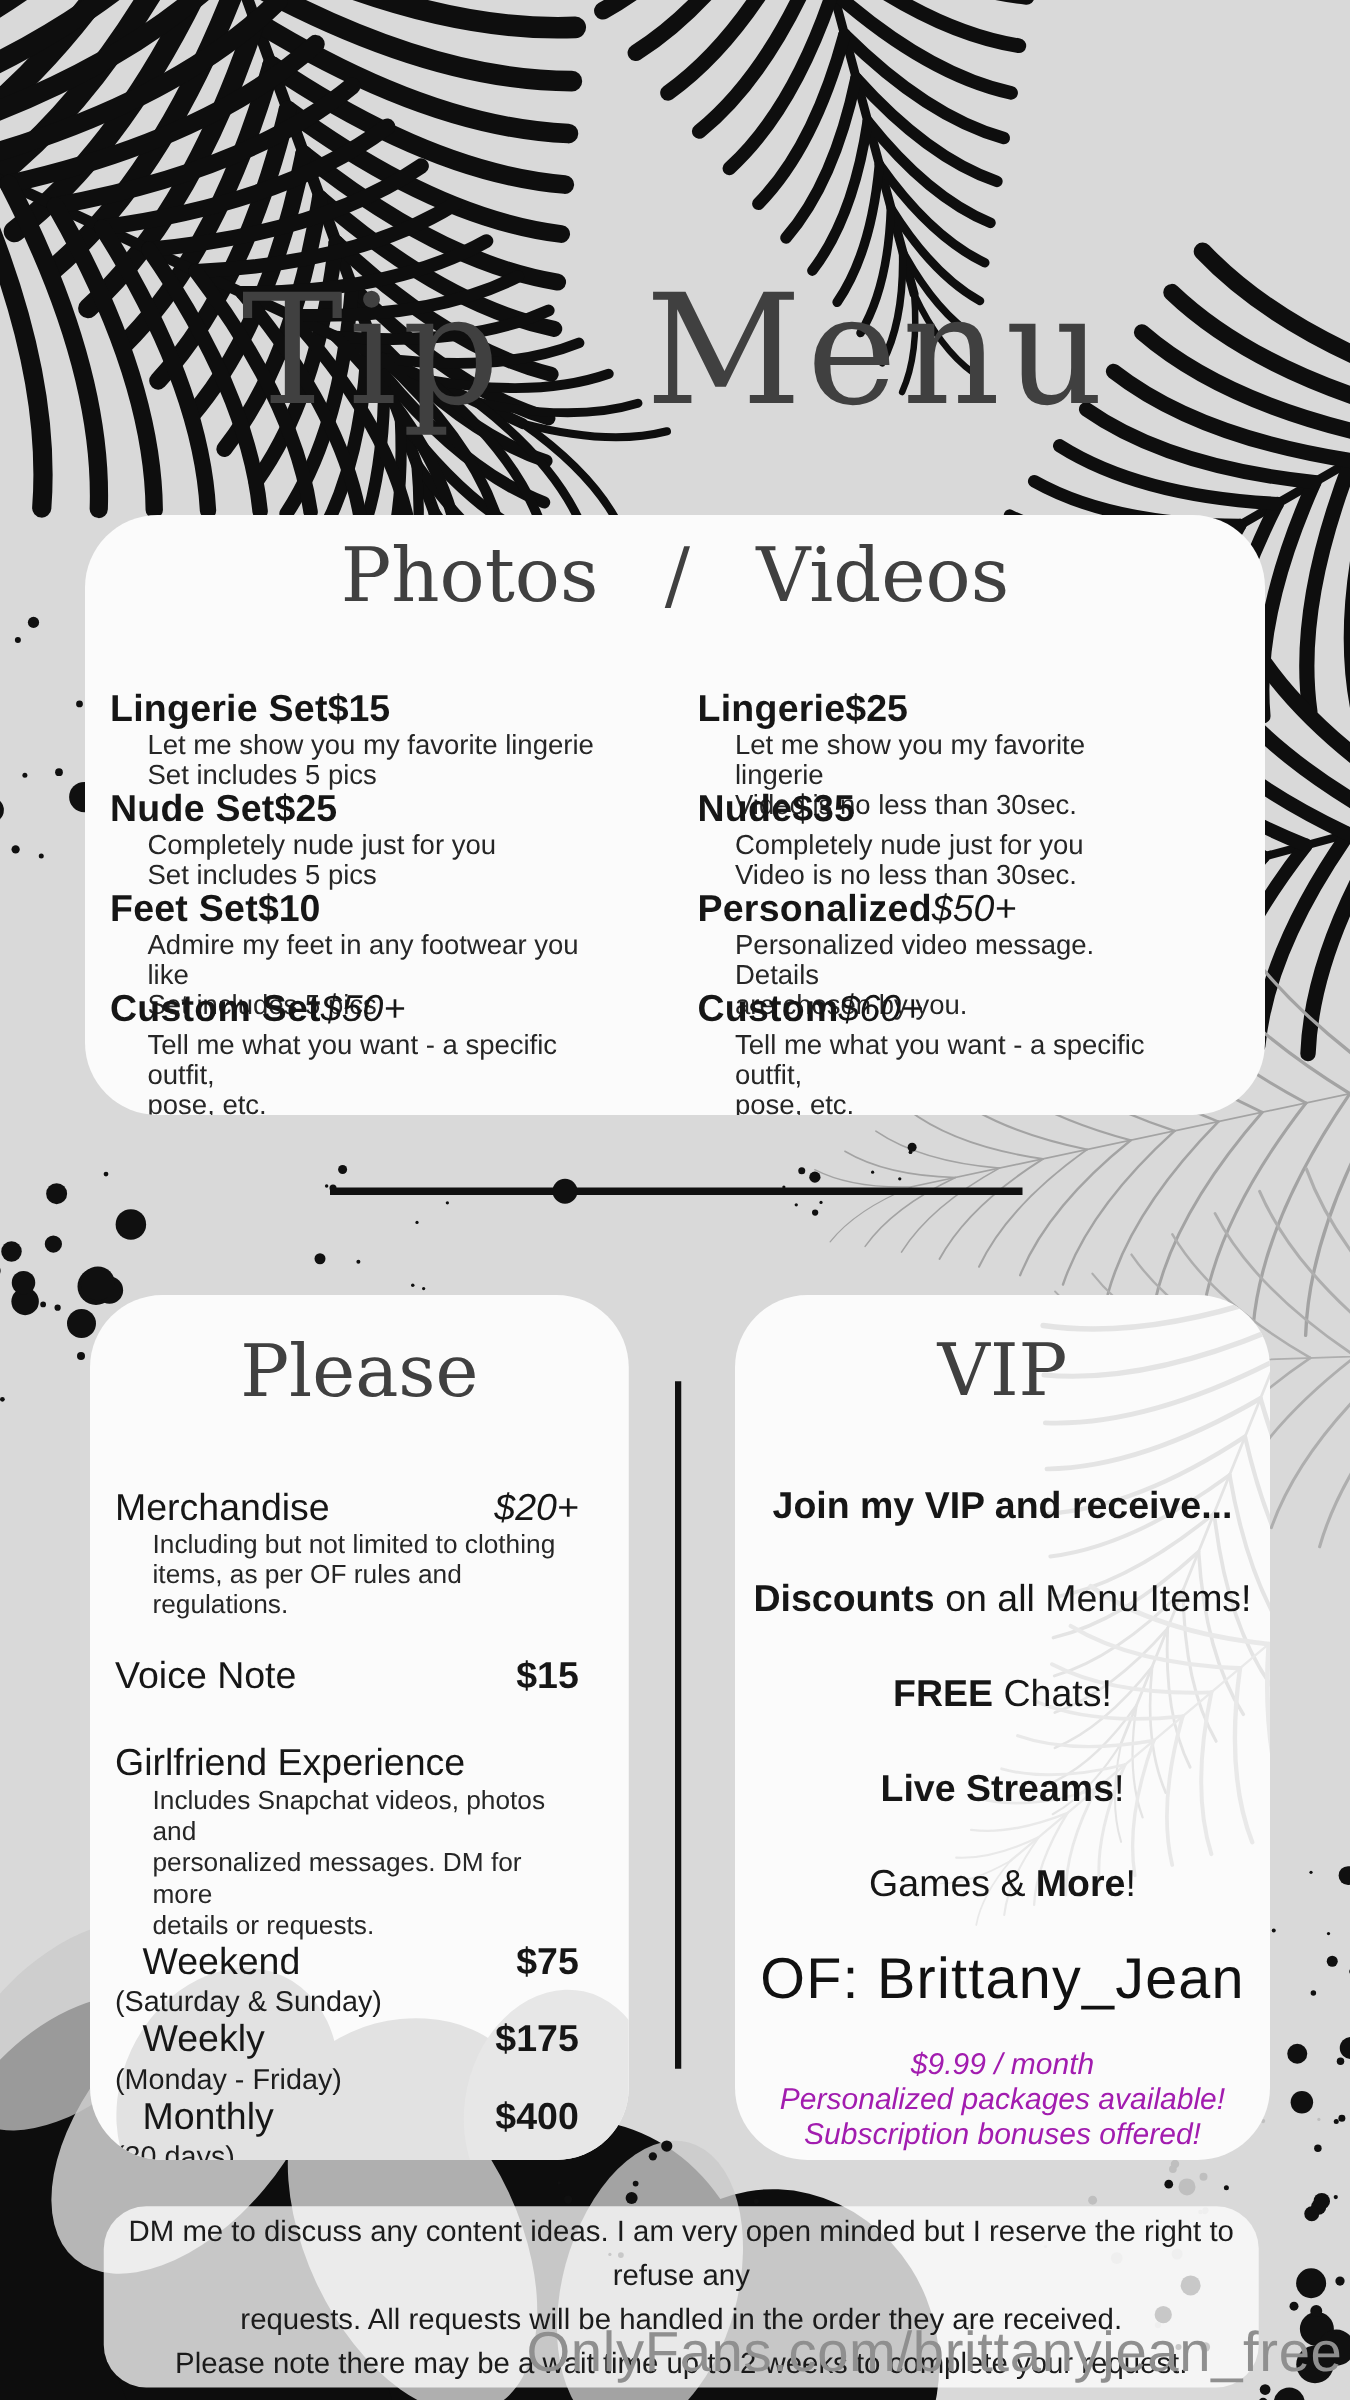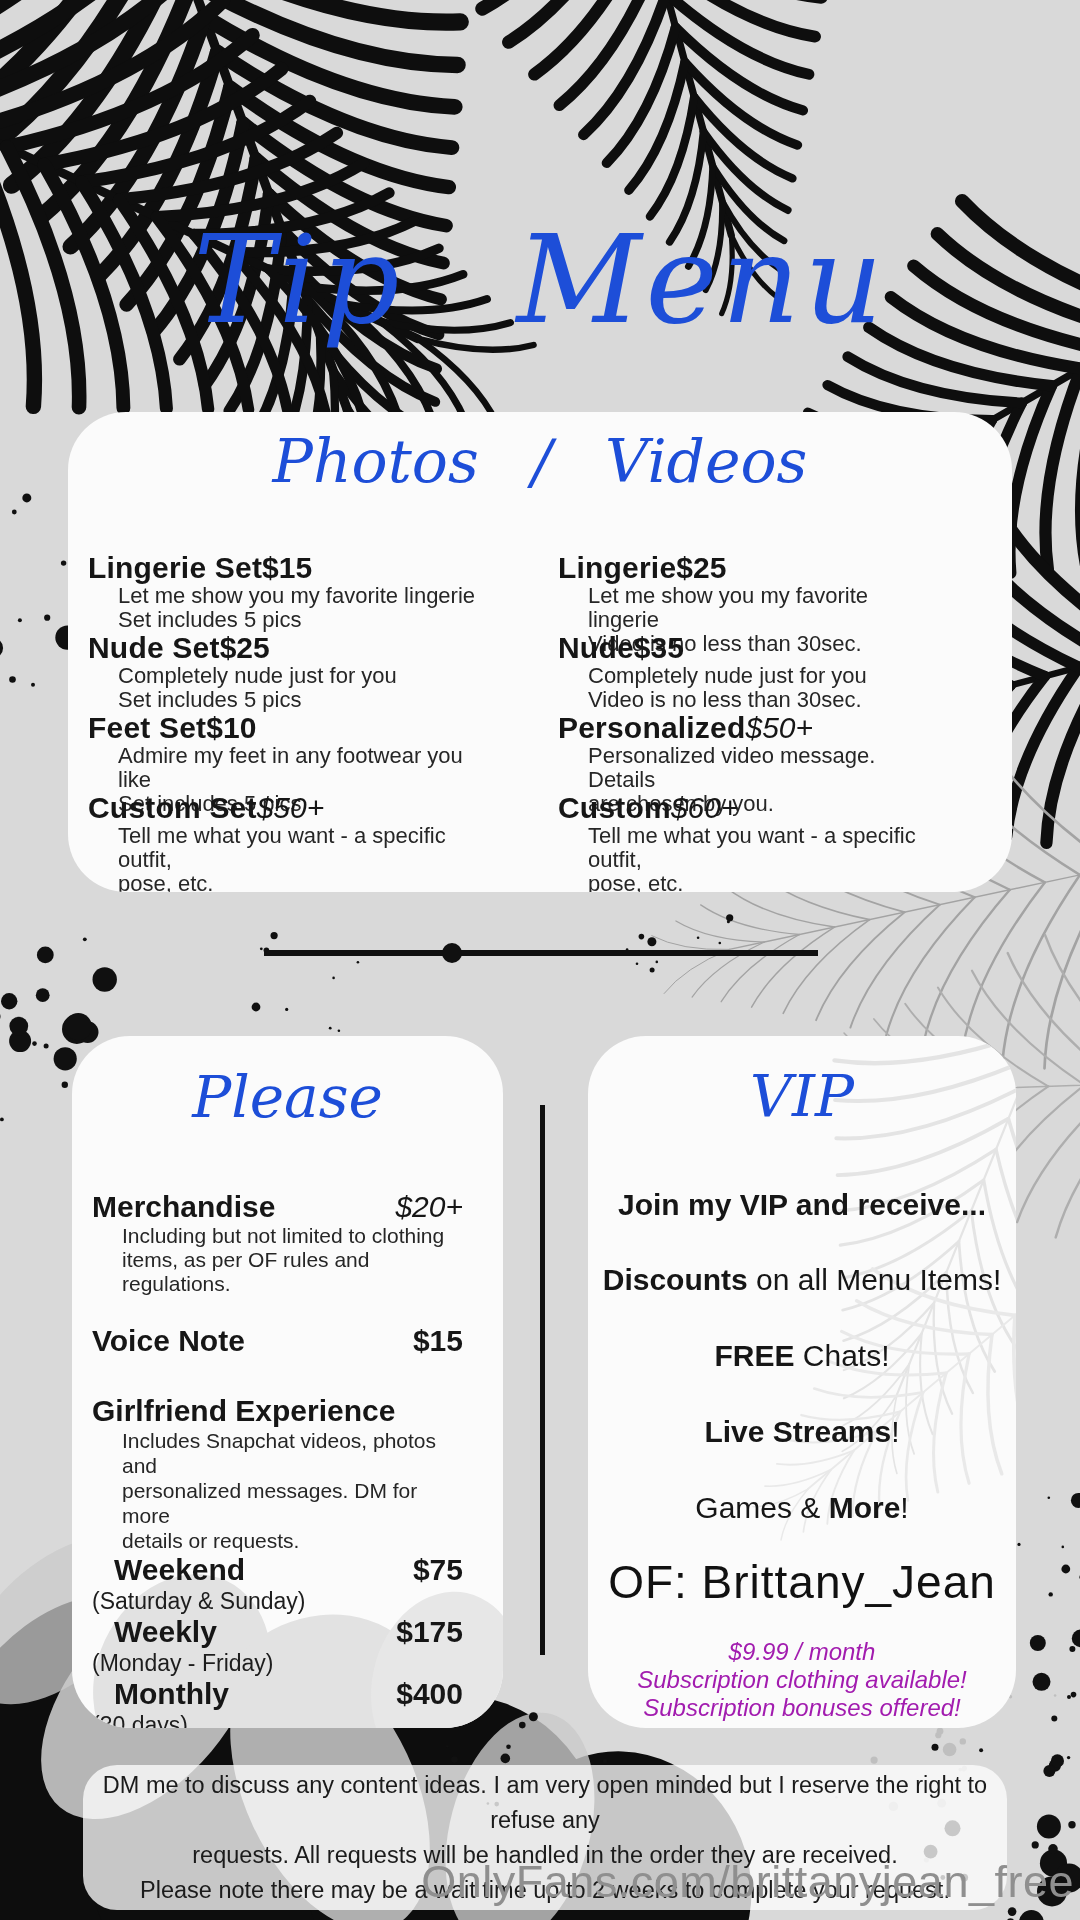--- a/index.html
+++ b/index.html
@@ -1,19 +1,19 @@
 <!DOCTYPE html>
 <html><head>
 <meta charset="utf-8">
 <style>
   html,body{margin:0;padding:0;background:#c9c9c9;}
   .canvas{position:relative;width:1080px;height:1920px;background:#d9d9d9;overflow:hidden;
           font-family:"Liberation Sans",sans-serif;color:#161616;margin:0 auto;}
   #deco{position:absolute;inset:0;z-index:0;}
-  .script{font-family:"DejaVu Serif",serif;font-style:italic;font-weight:400;color:#1d4ed8;}
+  .script{font-family:"DejaVu Serif",serif;font-weight:400;color:#404040;}
   .menu-title{position:absolute;top:185px;left:0;width:100%;text-align:center;
               font-size:122px;line-height:190px;word-spacing:70px;letter-spacing:4px;z-index:1;}
   .card{position:absolute;background:#fbfbfb;border-radius:58px;z-index:1;overflow:hidden;}
   .photos{left:68px;top:412px;width:944px;height:480px;}
   .extras{left:72px;top:1036px;width:431px;height:692px;}
   .vip{left:588px;top:1036px;width:428px;height:692px;text-align:center;}
   .card-inner{position:relative;z-index:1;}
   .card-svg{position:absolute;inset:0;z-index:0;}
   .pv-head{text-align:center;font-size:60px;line-height:86px;margin-top:6px;word-spacing:34px;}
   .cols{display:flex;margin-top:48px;padding-left:20px;}
@@ -21,21 +21,21 @@
   .colR{width:372px;margin-left:78px;}
   .item{height:80px;}
   .irow{display:flex;align-items:baseline;line-height:32px;}
   .iname{font-size:30px;font-weight:700;letter-spacing:0.2px;}
   .iprice{font-size:30px;font-weight:700;}
   .iprice.it{font-style:italic;font-weight:400;}
   .idesc{font-size:22px;line-height:24px;padding-left:30px;color:#262626;}
   .ex-head{text-align:center;font-size:58px;line-height:70px;margin-top:26px;}
   .ex-body{padding:0 40px 0 20px;}
   .ex-row{display:flex;justify-content:space-between;align-items:baseline;line-height:34px;}
-  .ex-name{font-size:30px;font-weight:700;}
+  .ex-name{font-size:30px;font-weight:400;}
   .ex-price{font-size:30px;font-weight:700;}
   .ex-desc{font-size:21px;line-height:24px;padding-left:30px;color:#262626;}
   .gfe-desc{line-height:25px;}
   .m-merch{margin-top:58px;}
   .m-voice{margin-top:28px;}
   .m-gfe{margin-top:36px;}
   .tier .ex-row{padding-left:22px;}
   .tier-cap{font-size:23px;line-height:28px;color:#1d1d1d;}
   .vip-head{font-size:58px;line-height:72px;margin-top:24px;}
   .vip-intro{font-size:30px;font-weight:700;margin-top:56px;line-height:34px;}
@@ -643,21 +643,21 @@
       </svg>
     <div class="card-inner">
       <div class="script vip-head">VIP</div>
       <div class="vip-intro">Join my VIP and receive...</div>
       <div class="vip-line"><span></span><span class="b">Discounts</span><span> on all Menu Items!</span></div>
       <div class="vip-line"><span></span><span class="b">FREE</span><span> Chats!</span></div>
       <div class="vip-line"><span></span><span class="b">Live Streams</span><span>!</span></div>
       <div class="vip-line"><span>Games &amp; </span><span class="b">More</span><span>!</span></div>
       <div class="vip-handle">OF: Brittany_Jean</div>
       <div class="vip-sub first">$9.99 / month</div>
-      <div class="vip-sub">Subscription clothing available!</div>
+      <div class="vip-sub">Personalized packages available!</div>
       <div class="vip-sub">Subscription bonuses offered!</div>
     </div>
   </div>
 
   <div class="note">
     <div>DM me to discuss any content ideas. I am very open minded but I reserve the right to refuse any</div>
     <div>requests. All requests will be handled in the order they are received.</div>
     <div>Please note there may be a wait time up to 2 weeks to complete your request.</div>
   </div>
 

